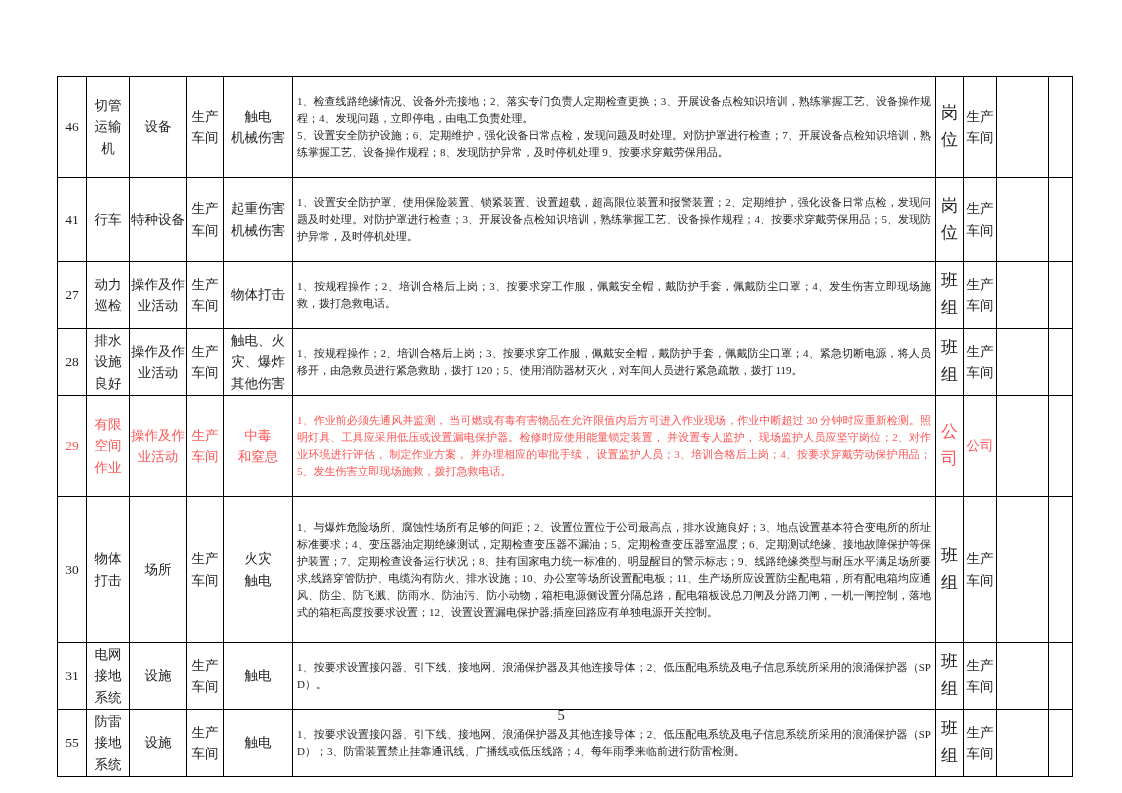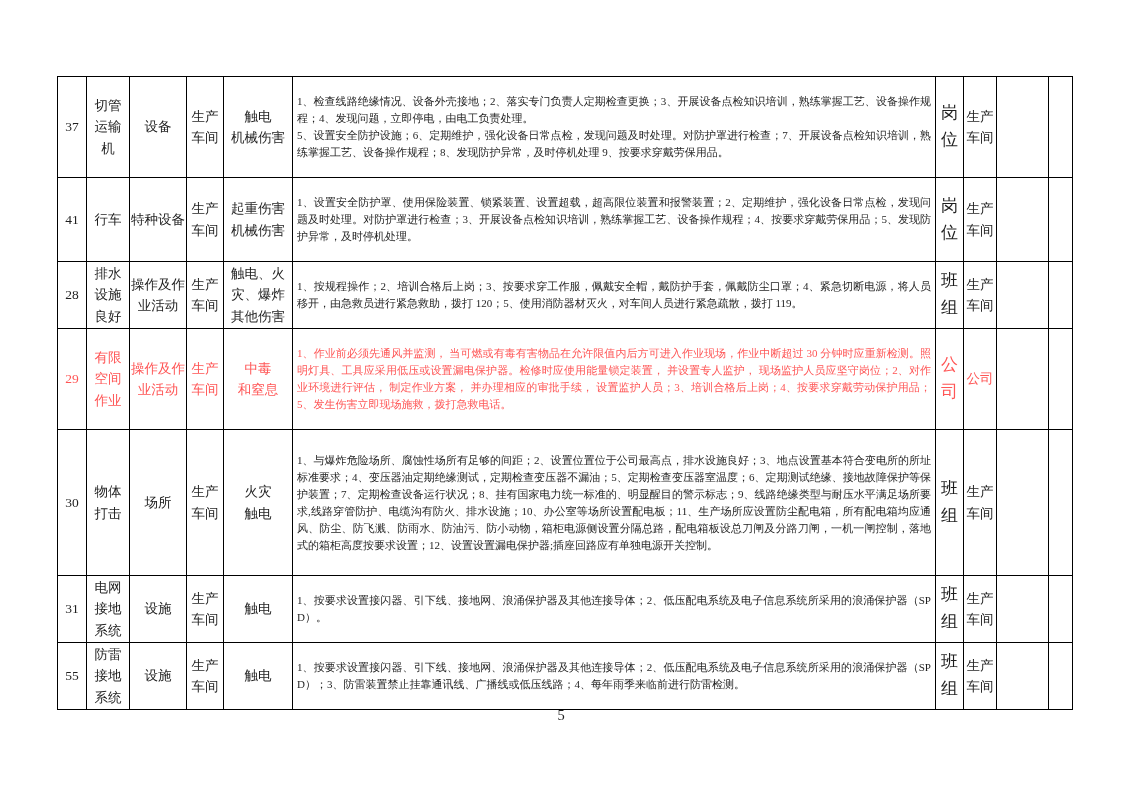--- a/index.html
+++ b/index.html
@@ -51,21 +51,21 @@
     <col style="width:37px">
       <col style="width:69px">
       <col style="width:643px">
     <col style="width:28px">
       <col style="width:33px">
       <col style="width:52px">
     <col style="width:24px">
   </colgroup>
   <tbody>
       <tr style="height: 92px;">
-    <td class="c">37</td>
+    <td class="c">46</td>
     <td class="c">切管运输机</td>
     <td class="c">设备</td>
     <td class="c">生产车间</td>
     <td class="c">触电
 机械伤害</td>
     <td class="measures">
           <p>1、检查线路绝缘情况、设备外壳接地；2、落实专门负责人定期检查更换；3、开展设备点检知识培训，熟练掌握工艺、设备操作规程；4、发现问题，立即停电，由电工负责处理。</p>
           <p>5、设置安全防护设施；6、定期维护，强化设备日常点检，发现问题及时处理。对防护罩进行检查；7、开展设备点检知识培训，熟练掌握工艺、设备操作规程；8、发现防护异常，及时停机处理 9、按要求穿戴劳保用品。</p>
         </td>
     <td class="c small">岗位</td>
@@ -77,20 +77,35 @@
     <td class="c">41</td>
     <td class="c">行车</td>
     <td class="c">特种设备</td>
     <td class="c">生产车间</td>
     <td class="c">起重伤害
 机械伤害</td>
     <td class="measures">
           <p>1、设置安全防护罩、使用保险装置、锁紧装置、设置超载，超高限位装置和报警装置；2、定期维护，强化设备日常点检，发现问题及时处理。对防护罩进行检查；3、开展设备点检知识培训，熟练掌握工艺、设备操作规程；4、按要求穿戴劳保用品；5、发现防护异常，及时停机处理。</p>
         </td>
     <td class="c small">岗位</td>
+    <td class="c">生产车间</td>
+    <td class="c"></td>
+    <td class="c"></td>
+  </tr>
+      <tr style="height: 47px;">
+    <td class="c">27</td>
+    <td class="c">动力
+巡检</td>
+    <td class="c">操作及作业活动</td>
+    <td class="c">生产车间</td>
+    <td class="c">物体打击</td>
+    <td class="measures">
+          <p>1、按规程操作；2、培训合格后上岗；3、按要求穿工作服，佩戴安全帽，戴防护手套，佩戴防尘口罩；4、发生伤害立即现场施救，拨打急救电话。</p>
+        </td>
+    <td class="c small">班组</td>
     <td class="c">生产车间</td>
     <td class="c"></td>
     <td class="c"></td>
   </tr>
       <tr style="height: 62px;">
     <td class="c">28</td>
     <td class="c">排水设施良好</td>
     <td class="c">操作及作业活动</td>
     <td class="c">生产车间</td>
     <td class="c">触电、火灾、爆炸其他伤害</td>

